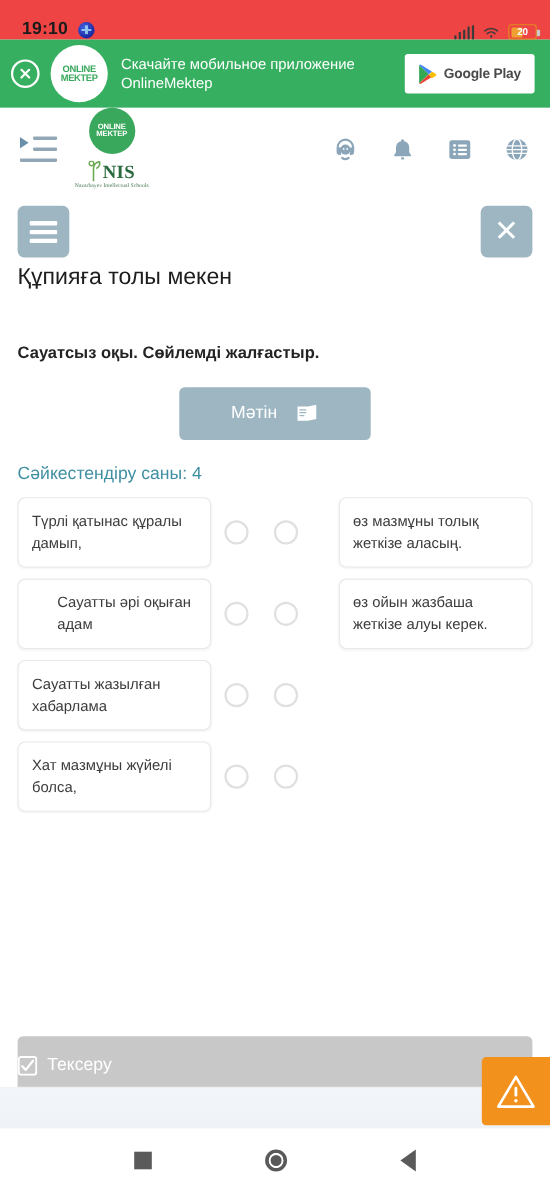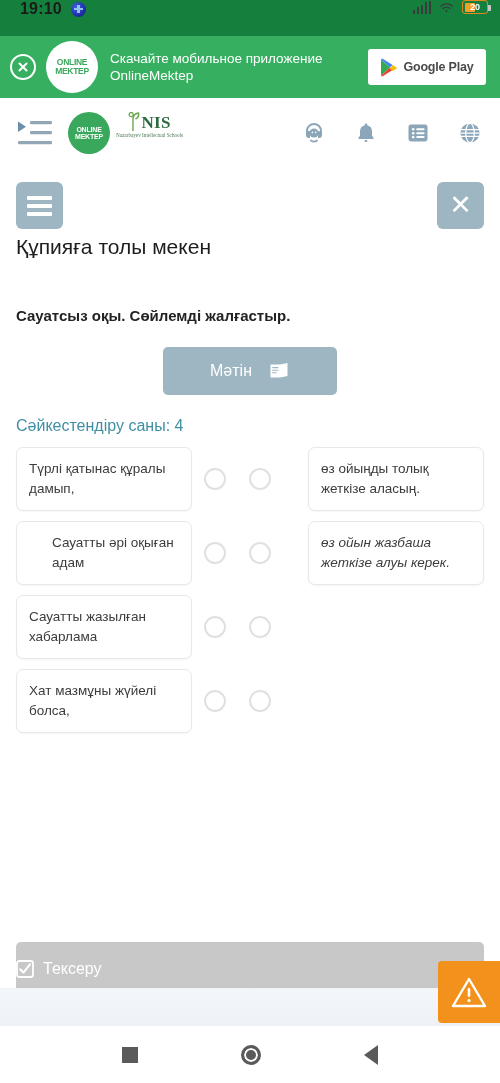--- a/index.html
+++ b/index.html
@@ -17,23 +17,23 @@
     height: 1083px;
     background: #ffffff;
     display: flex;
     flex-direction: column;
   }
 
   
   .statusbar {
     height: 36px;
     flex: 0 0 36px;
-    background: #15803d;
-    display: flex;
-    align-items: flex-start;
+    background: #ef4444;
+    display: flex;
+    align-items: flex-end;
     justify-content: space-between;
     padding: 0 12px 0 20px;
   }
   .sb-left { display: flex; align-items: center; gap: 9px; }
   .sb-time {
     font-size: 16px;
     font-weight: bold;
     color: #1b1b1b;
     letter-spacing: 0.2px;
   }
@@ -164,21 +164,21 @@
   
   .topnav {
     flex: 0 0 70px;
     background: #ffffff;
     display: flex;
     align-items: center;
     padding: 0 18px;
     position: relative;
   }
   .nav-toggle { width: 34px; height: 26px; cursor: pointer; flex: 0 0 34px; }
-  .brand { display: flex; align-items: flex-start; gap: 6px; margin-left: 16px; }
+  .brand { display: flex; align-items: center; gap: 6px; margin-left: 16px; flex-direction: column; }
   .brand-circle {
     width: 42px; height: 42px;
     border-radius: 50%;
     background: #3aa85c;
     display: flex; flex-direction: column;
     align-items: center; justify-content: center;
     line-height: 1.05;
   }
   .brand-circle span {
     font-size: 7px;
@@ -541,22 +541,22 @@
             <div class="dot"></div>
           </div>
           <div class="dot-cell" style="height: 64px; margin-bottom: 10px;">
             <div class="dot"></div>
           </div>
           <div class="dot-cell" style="height: 64px; margin-bottom: 10px;">
             <div class="dot"></div>
           </div>
         </div>
       <div class="col col-right" id="right-col">
-          <div class="card" style="height: 64px; margin-bottom: 10px;">өз ойыңды толық жеткізе аласың.</div>
-          <div class="card" style="height: 64px; margin-bottom: 10px; font-style: italic;">өз ойын жазбаша жеткізе алуы керек.</div>
+          <div class="card" style="height: 64px; margin-bottom: 10px;">өз мазмұны толық жеткізе аласың.</div>
+          <div class="card" style="height: 64px; margin-bottom: 10px;">өз ойын жазбаша жеткізе алуы керек.</div>
         </div>
     </div>
   </div>
 
   <button class="check-btn">
     <svg width="18" height="18" viewBox="0 0 18 18">
       <rect x="1" y="1" width="16" height="16" rx="2.2" fill="none" stroke="#ffffff" stroke-width="1.8"></rect>
       <path d="M4.2 9.3l3.2 3.3L14 4.4" stroke="#ffffff" stroke-width="2.1" fill="none" stroke-linecap="round" stroke-linejoin="round"></path>
     </svg>
     <span>Тексеру</span>

